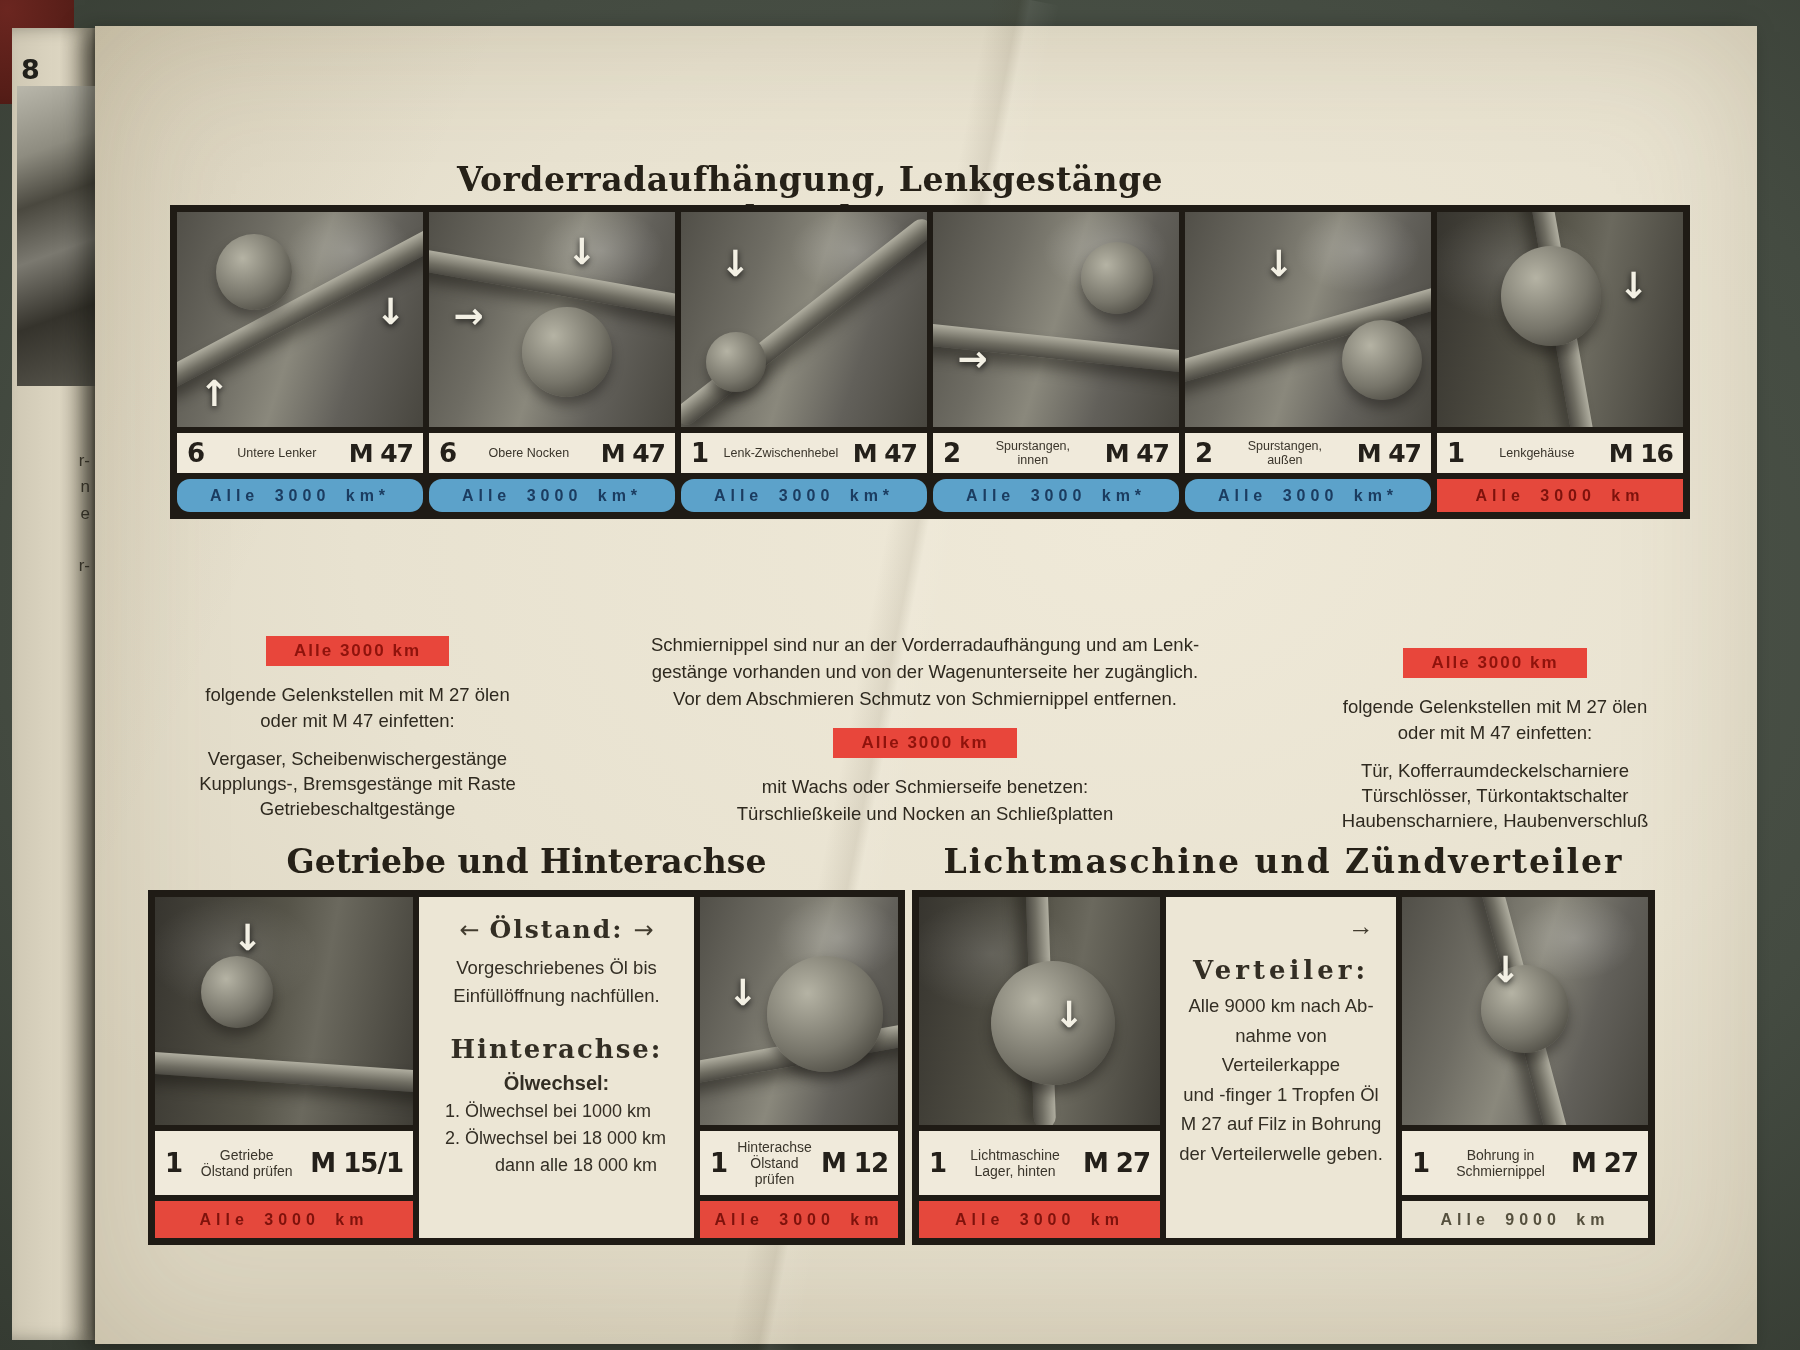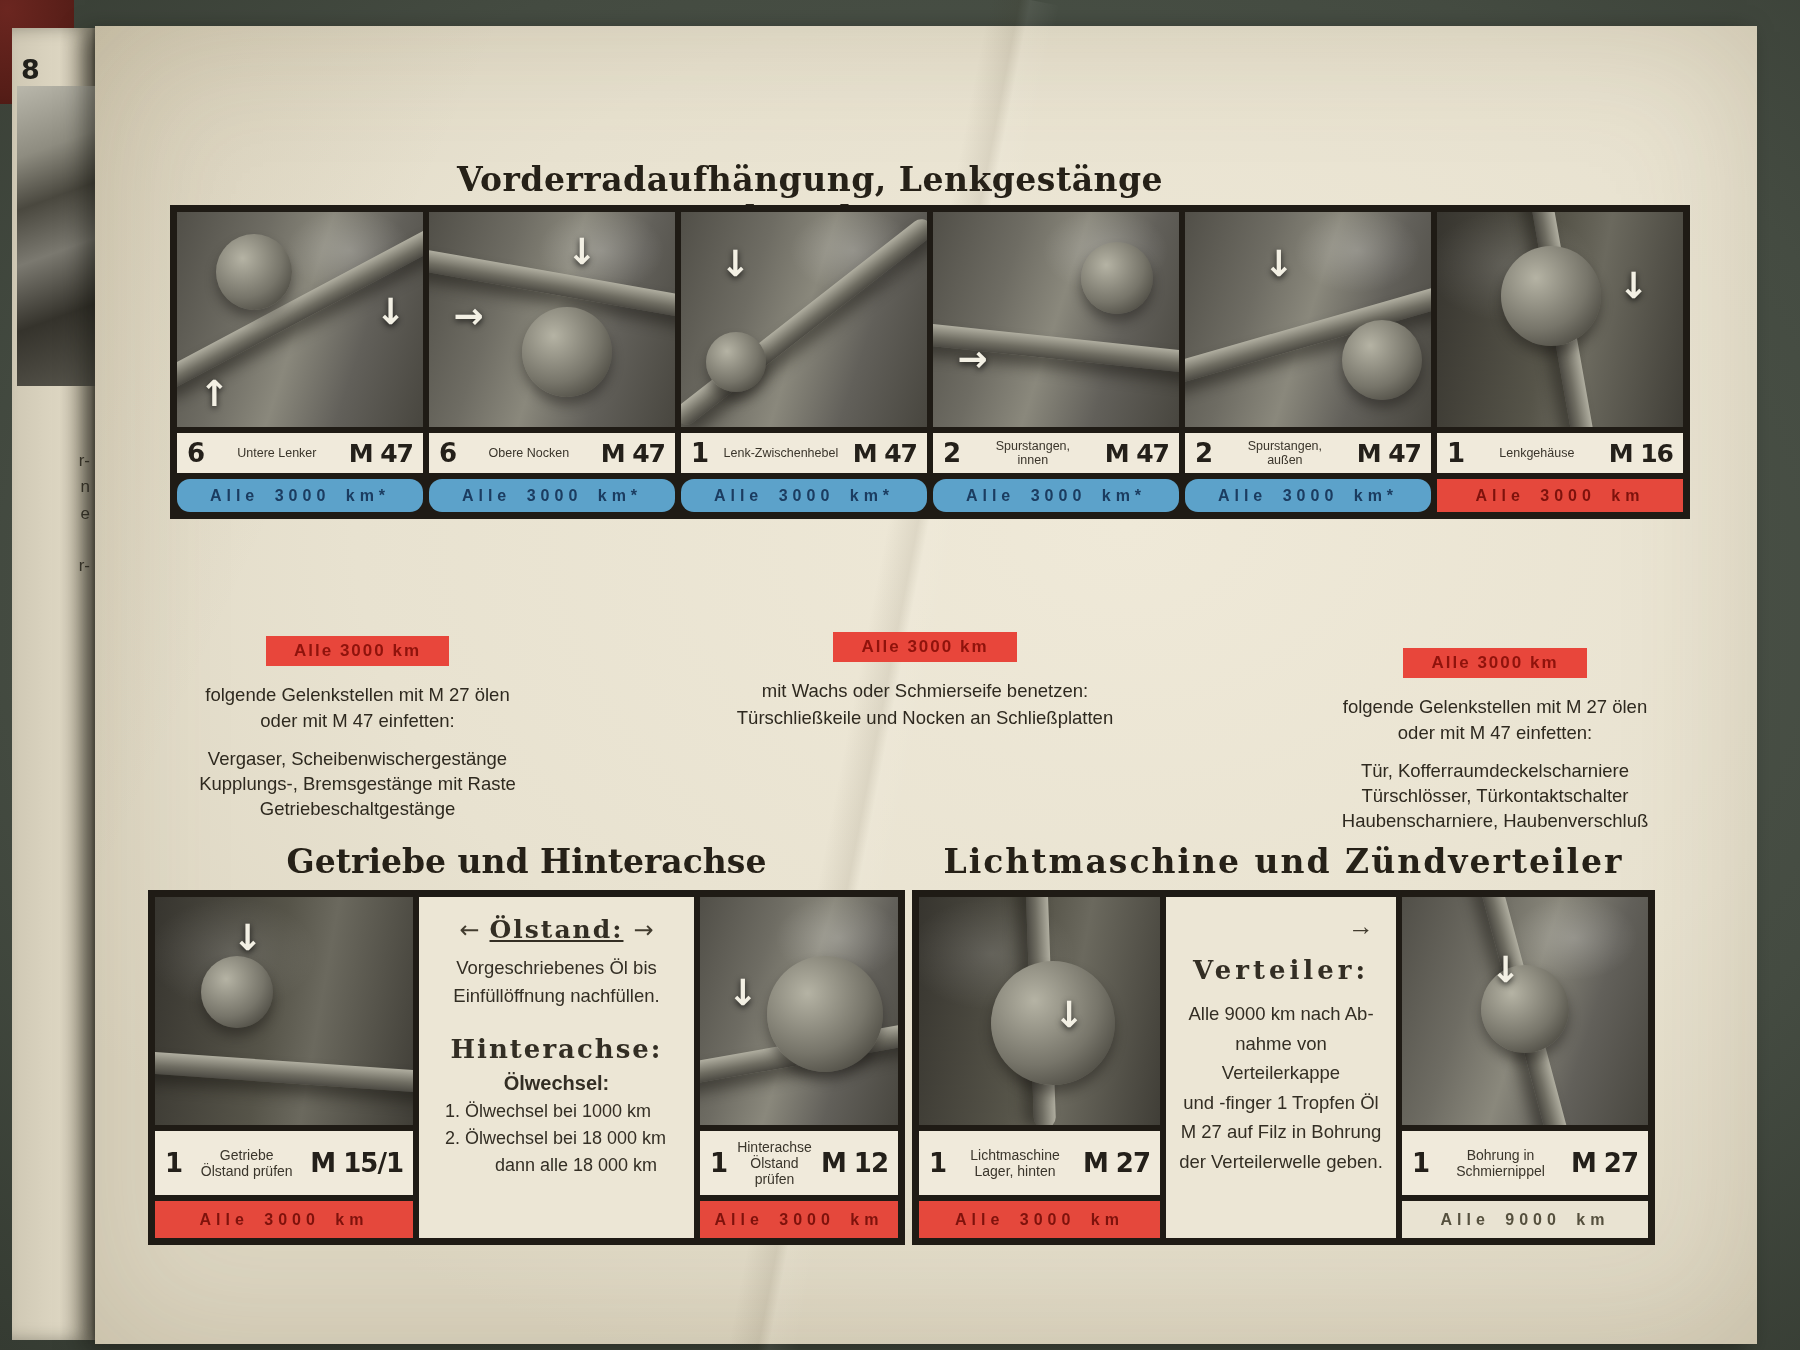--- a/index.html
+++ b/index.html
@@ -90,29 +90,29 @@
   .bheadR{position:absolute;left:817px;width:743px;top:816px;margin:0;text-align:center;font-size:33px;letter-spacing:2px;}
   .bgrid{position:absolute;top:864px;box-sizing:border-box;display:grid;
     grid-template-rows:228px 64px 37px;gap:6px;background:#1f1b15;border:7px solid #1f1b15;}
   .bgrid.left{left:53px;width:757px;grid-template-columns:258px 1fr 198px;}
   .bgrid.right{left:817px;width:743px;grid-template-columns:241px 1fr 246px;}
   .gph1{grid-area:1/1/2/2}.gpanel{grid-area:1/2/4/3}.gph2{grid-area:1/3/2/4}
   .gl1{grid-area:2/1/3/2}.gl2{grid-area:2/3/3/4}.gb1{grid-area:3/1/4/2}.gb2{grid-area:3/3/4/4}
   .panel{background:#ece6d5;position:relative;text-align:center;color:#332e24;padding:10px 12px;box-sizing:border-box;}
   .pohead{margin-top:8px;display:flex;align-items:center;justify-content:center;gap:10px;}
   .fa{font-size:24px;color:#423c2f;font-family:"DejaVu Sans",sans-serif;}
-  .pot{font-family:"DejaVu Serif","Liberation Serif",serif;font-weight:bold;font-size:25px;letter-spacing:2px;text-decoration:underline;}
+  .pot{font-family:"DejaVu Serif","Liberation Serif",serif;font-weight:bold;font-size:25px;letter-spacing:2px;}
   .pobody{margin-top:10px;font-size:18.5px;line-height:1.5;white-space:pre-line;}
   .pot2{margin-top:24px;font-family:"DejaVu Serif","Liberation Serif",serif;font-weight:bold;font-size:26px;letter-spacing:2px;}
   .pot3{margin-top:8px;font-weight:bold;font-size:20px;}
   .poline{margin-top:6px;font-size:18px;font-weight:500;text-align:left;padding-left:14px;}
   .poline.indent{padding-left:64px;}
   .pvarrow{position:absolute;top:14px;right:22px;font-size:26px;color:#423c2f;}
   .pvt{margin-top:48px;font-family:"DejaVu Serif","Liberation Serif",serif;font-weight:bold;font-size:26px;letter-spacing:4px;}
-  .pvbody{margin-top:14px;font-size:18.5px;line-height:1.6;white-space:pre-line;text-align:center;font-weight:500;}
+  .pvbody{margin-top:6px;font-size:18.5px;line-height:1.6;white-space:pre-line;text-align:center;font-weight:500;}
   .lcell.b .lname{font-size:14px;}
   .lcell.b .code{font-size:26px;}
 </style>
 </head>
 <body>
 
 <div class="scene">
   <div class="spine"></div>
 
   <div class="prev-page">
@@ -197,20 +197,23 @@
     <div class="midcol mid-left">
       <span class="badge">Alle 3000 km</span>
       <div class="intro">folgende Gelenkstellen mit M 27 ölen
 oder mit M 47 einfetten:</div>
       <div class="items">Vergaser,  Scheibenwischergestänge
 Kupplungs-, Bremsgestänge mit Raste
 Getriebeschaltgestänge</div>
     </div>
 
     <div class="midcol mid-center">
+      <div class="para">Schmiernippel sind nur an der Vorderradaufhängung und am Lenk-
+gestänge vorhanden und von der Wagenunterseite her zugänglich.
+Vor dem Abschmieren Schmutz von Schmiernippel entfernen.</div>
       <span class="badge">Alle 3000 km</span>
       <div class="note">mit Wachs oder Schmierseife benetzen:
 Türschließkeile und Nocken an Schließplatten</div>
     </div>
 
     <div class="midcol mid-right">
       <span class="badge">Alle 3000 km</span>
       <div class="intro">folgende Gelenkstellen mit M 27 ölen
 oder mit M 47 einfetten:</div>
       <div class="items">Tür, Kofferraumdeckelscharniere

